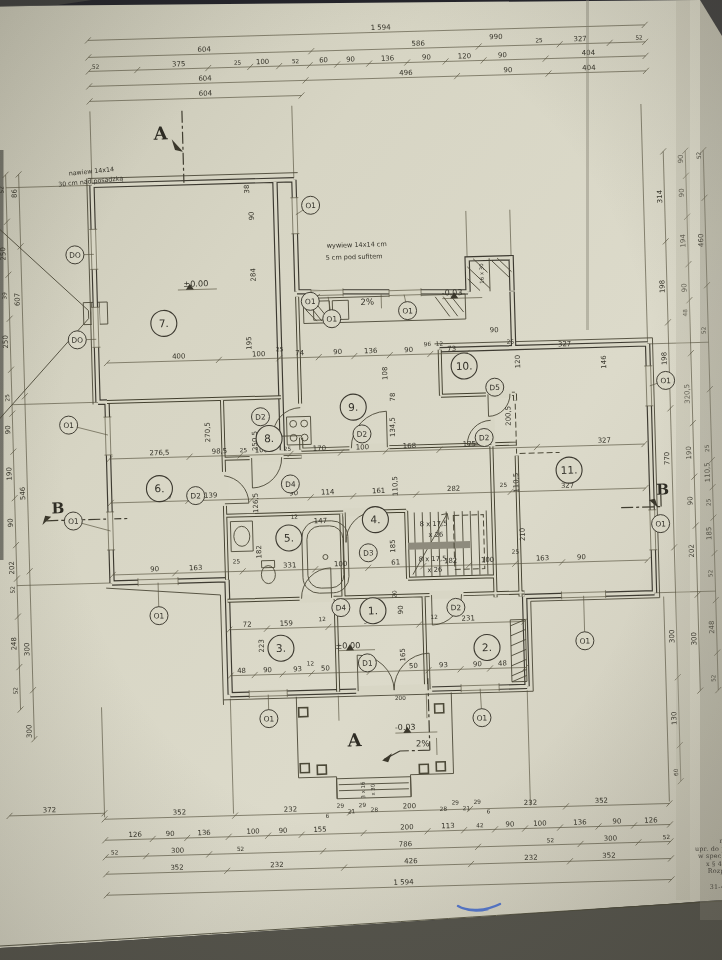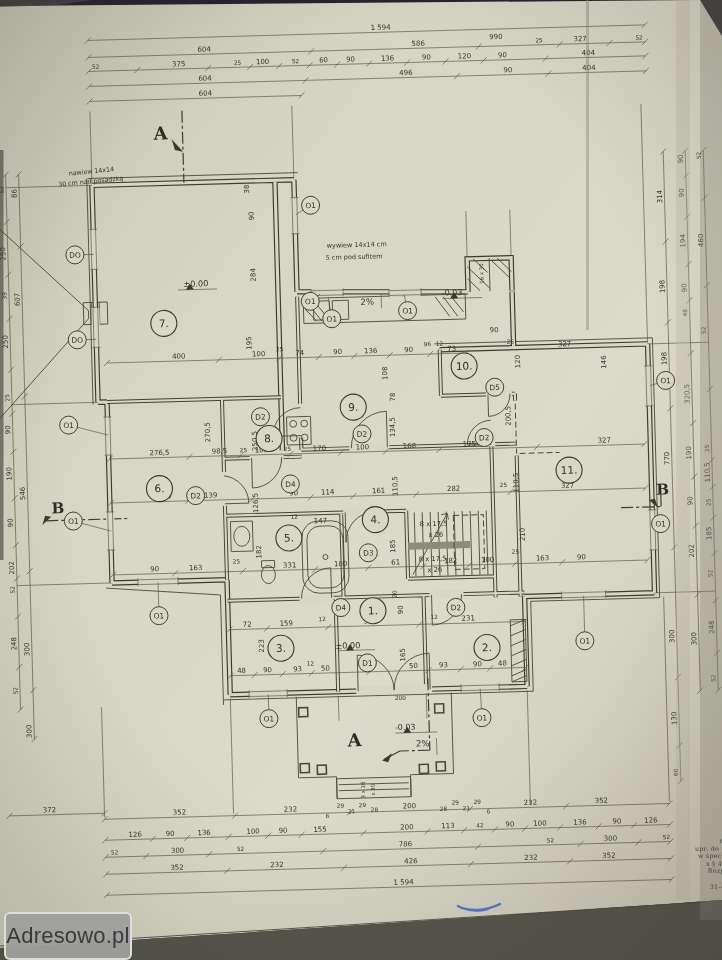--- a/index.html
+++ b/index.html
@@ -810,23 +810,20 @@
   </g>
 
   <rect x="586" y="0" width="3" height="330" fill="#8a8878" opacity="0.45"></rect>
   <rect x="676" y="0" width="14" height="900" fill="#b9b7a6" opacity="0.35"></rect>
   <rect x="700" y="0" width="22" height="920" fill="#8e8c7e" opacity="0.35"></rect>
   <rect x="0" y="0" width="722" height="960" fill="url(#vig)"></rect>
 
   <path d="M458,906 C468,912 486,911 500,904 M462,908 C470,911 480,911 488,909" stroke="#3d63c2" stroke-width="2.4" fill="none" opacity="0.85" stroke-linecap="round"></path>
 </svg>
 
-<div class="watermark">
-  <span>Adresowo.pl</span>
-</div>
 
 <div class="signature">
       <div>mgr inż.</div>
       <div>upr. do proj. i k</div>
       <div>w spec. arch. i</div>
       <div>x § 4 ust. 1 i</div>
       <div>Rozp. MOTi</div>
       <div>Nr</div>
       <div>31-457 Kra</div>
       <div>ul.</div>

